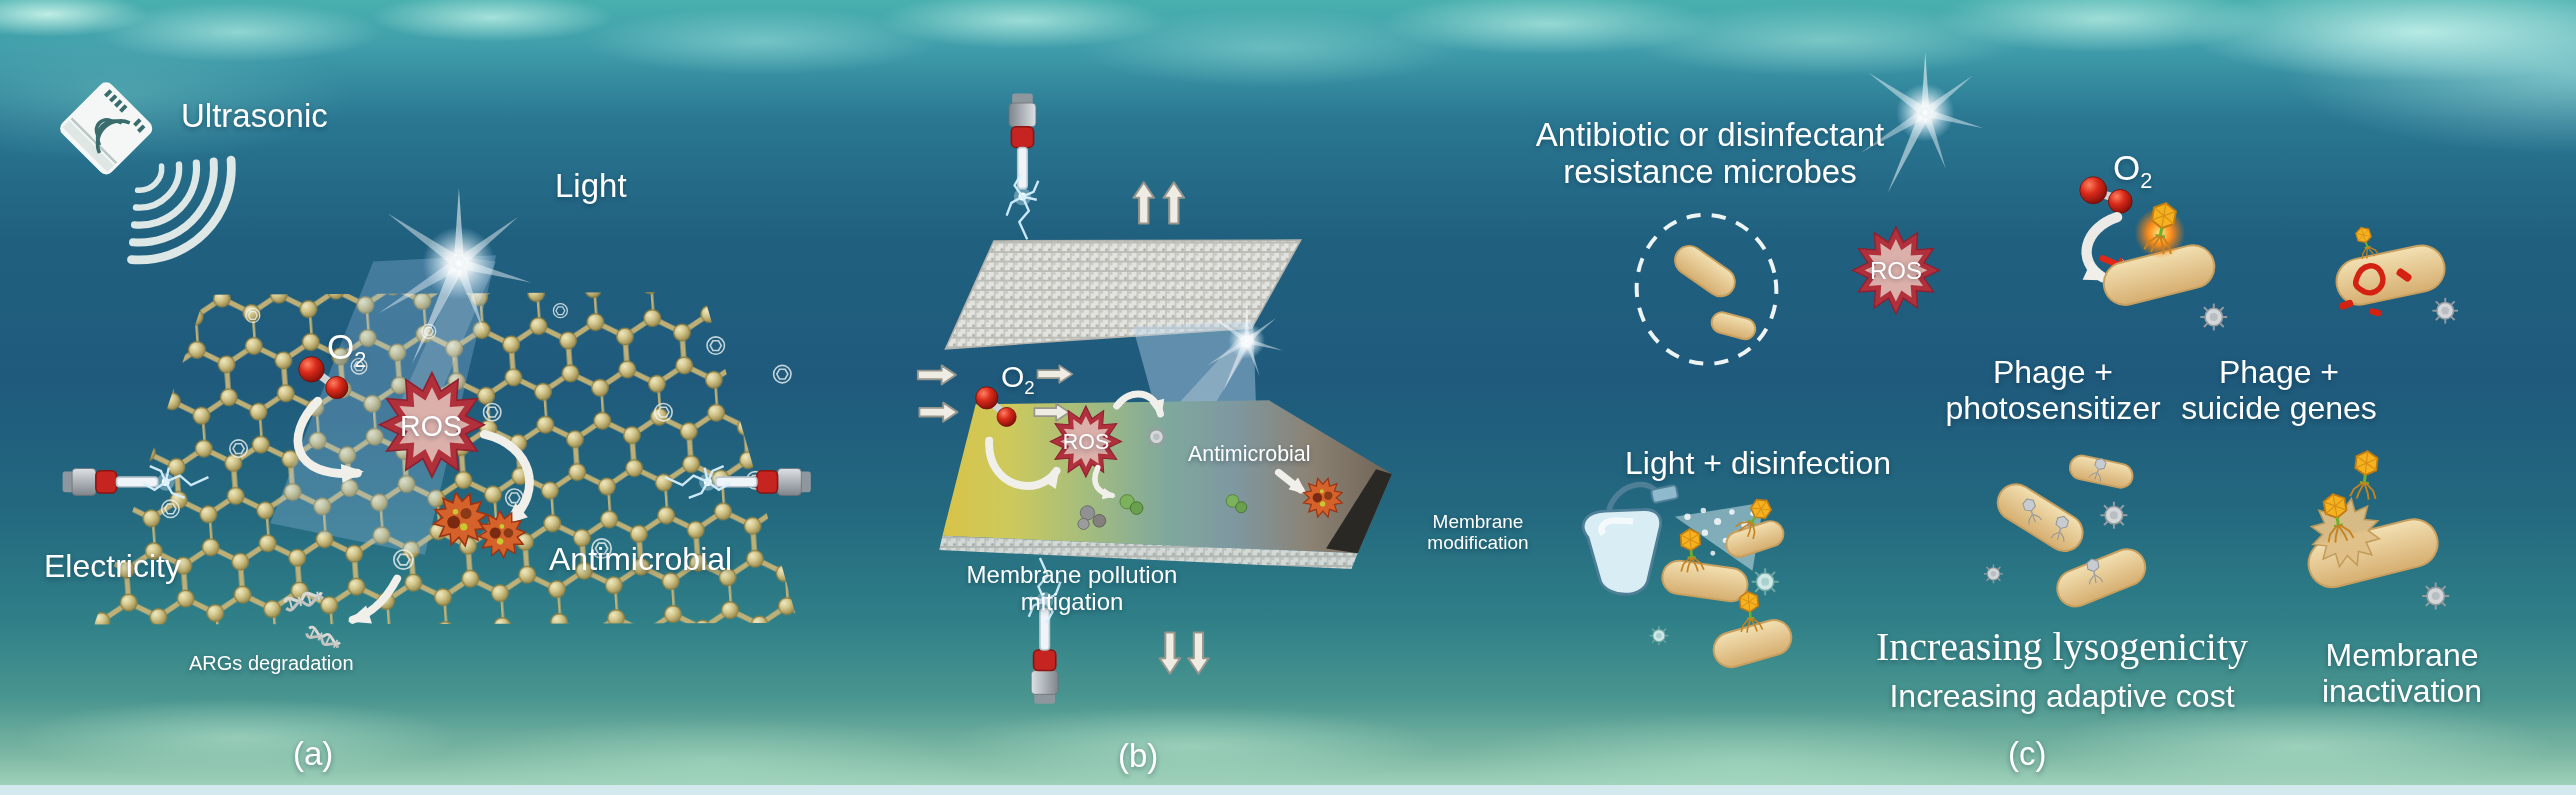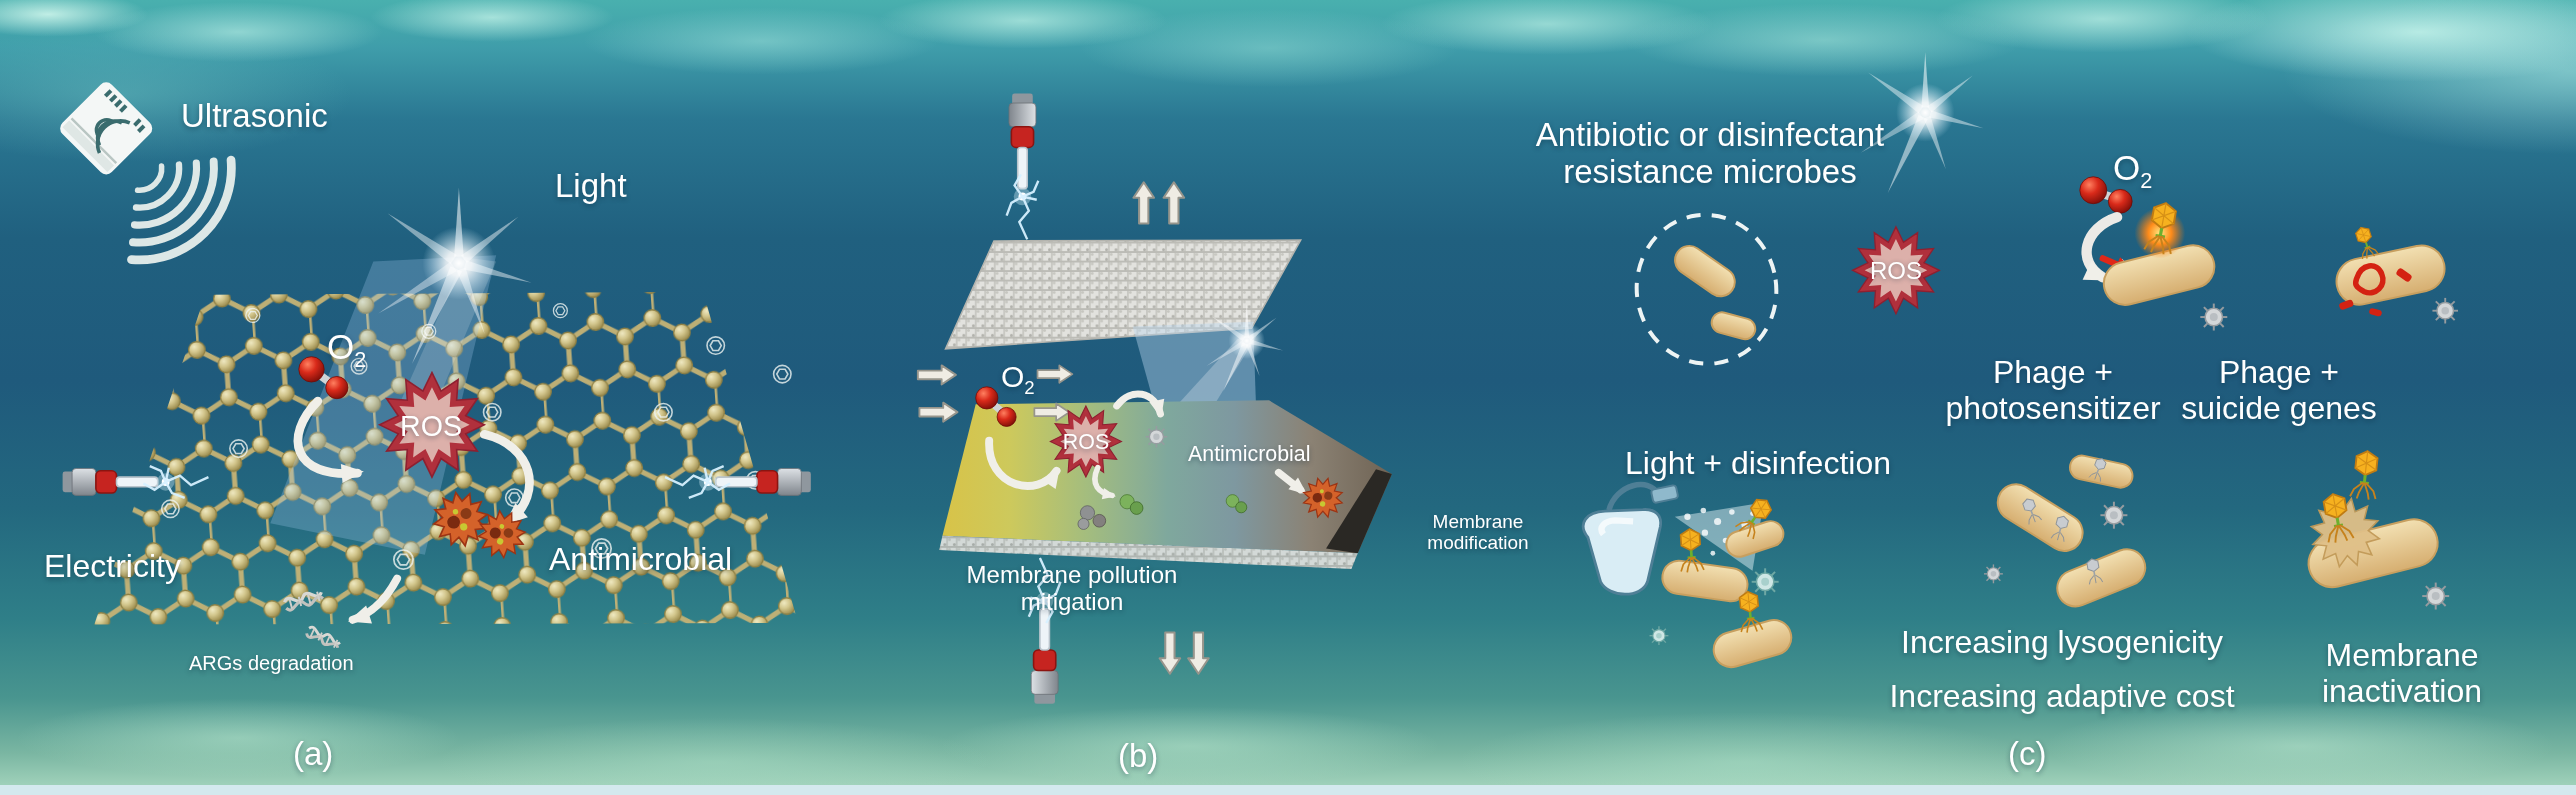--- a/index.html
+++ b/index.html
@@ -450,21 +450,21 @@
     <div class="lbl mid" style="left:1896px;top:271px;font-size:24px;">ROS</div>
     <div class="lbl ctr" style="left:1758px;top:446px;font-size:32px;">Light + disinfection</div>
     <div class="lbl ctr" style="left:2053px;top:355px;font-size:32px;">
       <div>Phage +</div>
       <div>photosensitizer</div>
     </div>
     <div class="lbl ctr" style="left:2279px;top:355px;font-size:32px;">
       <div>Phage +</div>
       <div>suicide genes</div>
     </div>
-    <div class="lbl ctr" style="left:2062px;top:625px;font-size:32px;">Increasing lysogenicity</div>
+    <div class="lbl ctr" style="left:2062px;top:625px;font-size:40px;font-family:Liberation Serif, serif;">Increasing lysogenicity</div>
     <div class="lbl ctr" style="left:2062px;top:679px;font-size:32px;">Increasing adaptive cost</div>
     <div class="lbl ctr" style="left:2402px;top:638px;font-size:32px;">
       <div>Membrane</div>
       <div>inactivation</div>
     </div>
     <div class="lbl" style="left:2008px;top:736px;font-size:33px;">(c)</div>
   </div>
 
   <div class="strip"></div>
 </div>

